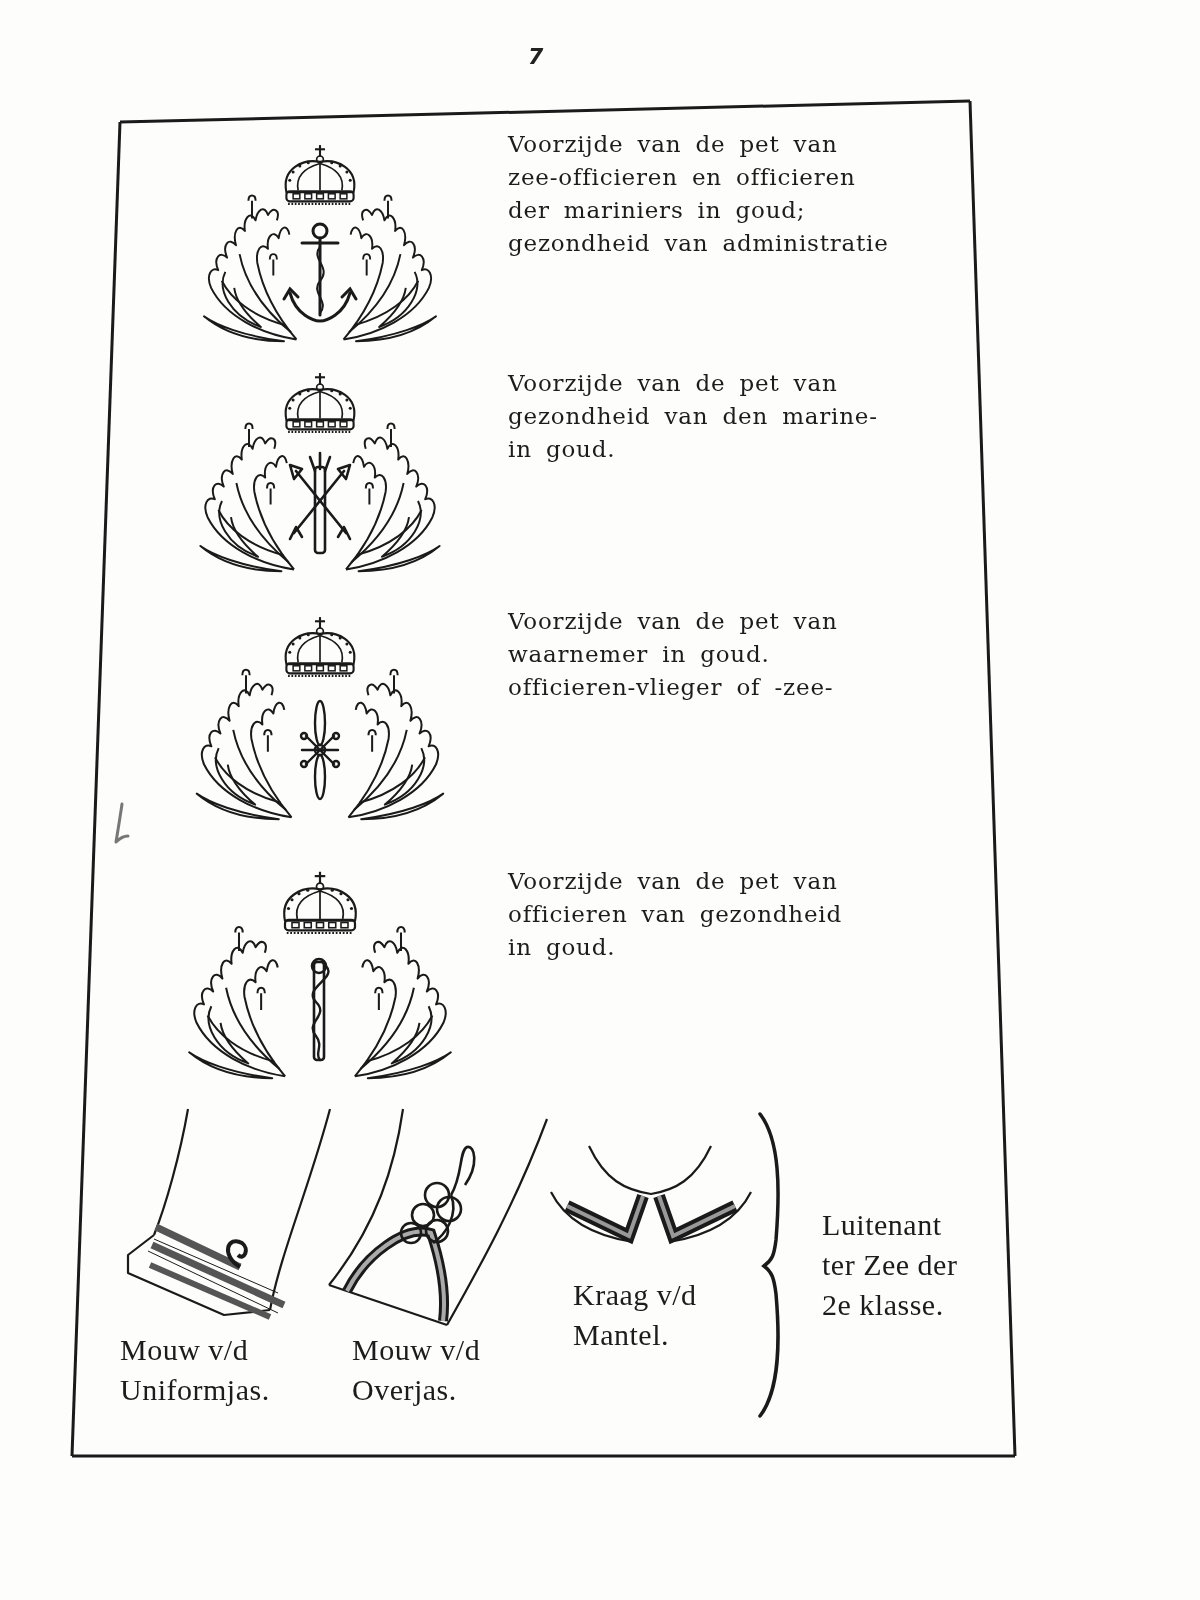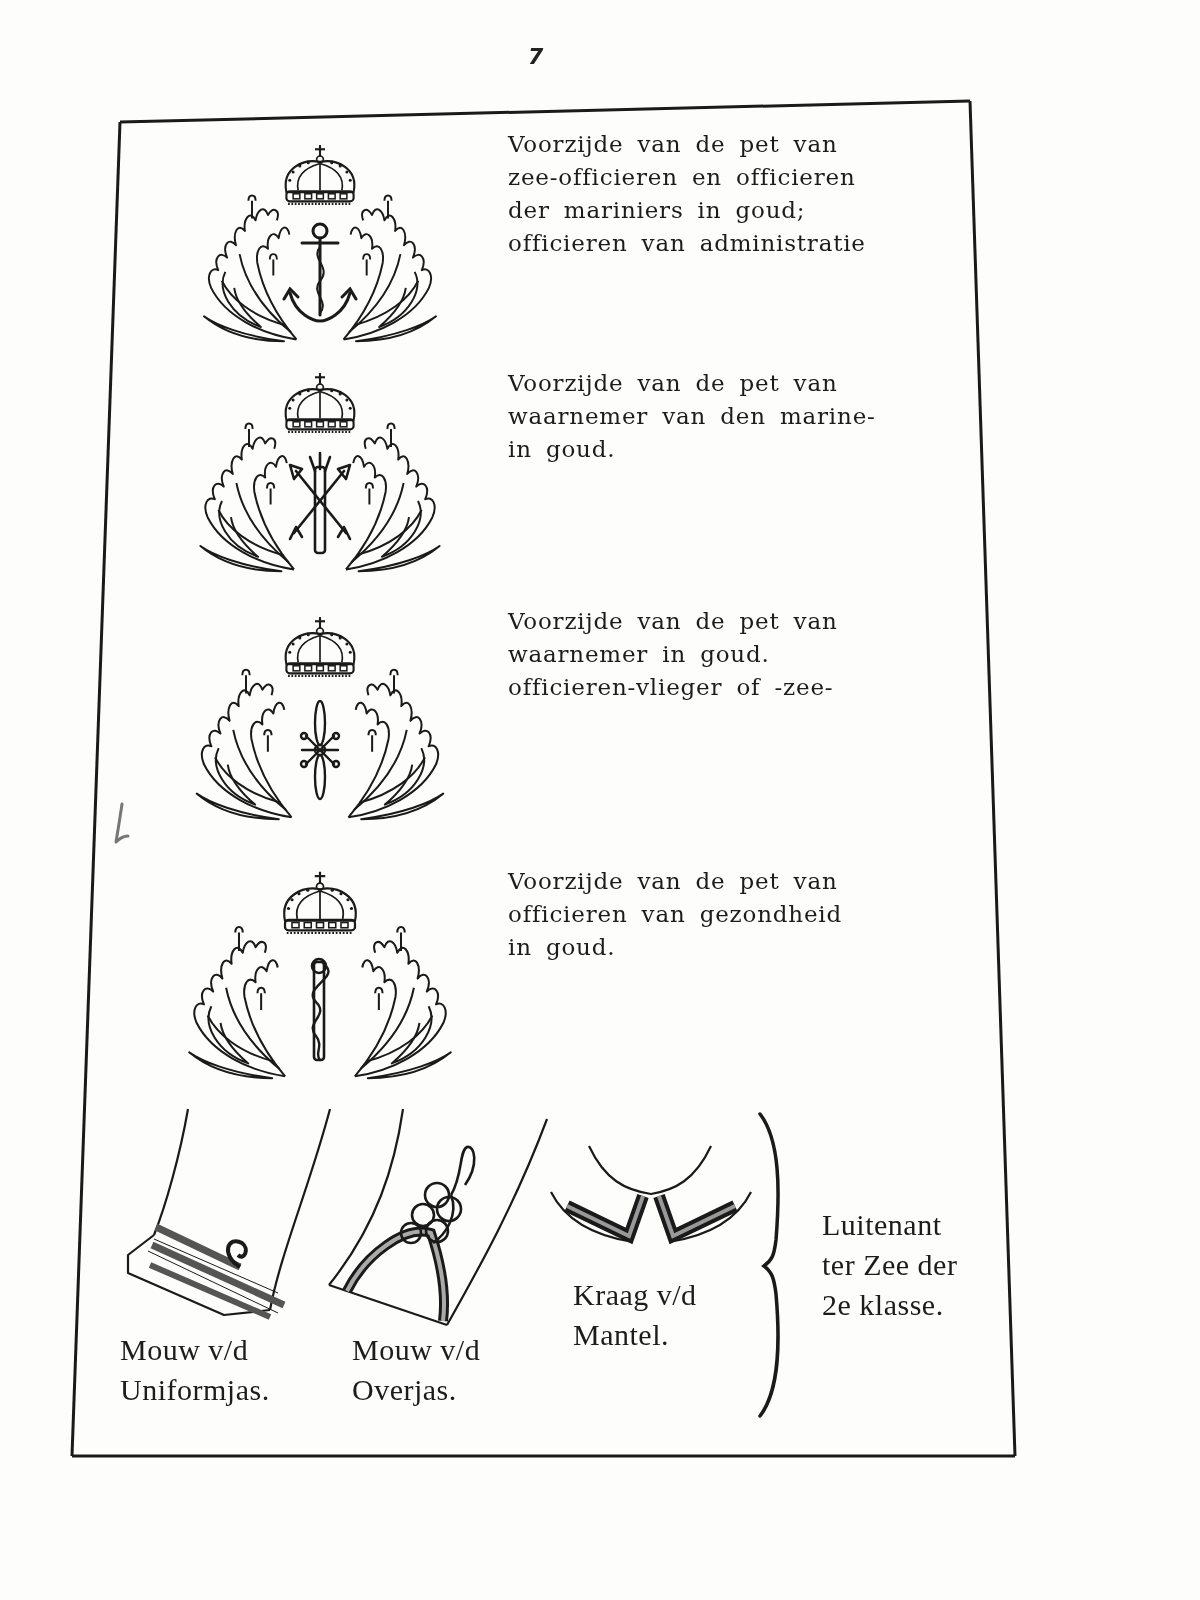--- a/index.html
+++ b/index.html
@@ -102,21 +102,21 @@
       <line x1="132" y1="100" x2="168" y2="100"></line>
       <path d="M120 150 C126 172 144 178 150 178 C156 178 174 172 180 150"></path>
       <path d="M114 156 L120 146 L128 154 M186 156 L180 146 L172 154"></path>
       <path d="M150 104 C140 116 162 124 150 138 C140 150 160 158 150 170" stroke-width="2"></path>
     </g>
   </svg>
   <div class="caption" style="left:508px; top:128px;">
     <div>Voorzijde van de pet van</div>
     <div>zee-officieren en officieren</div>
     <div>der mariniers in goud;</div>
-    <div>officieren van administratie</div>
+    <div>gezondheid van administratie</div>
   </div>
 </div>
 
 <div>
   <svg class="emblem" style="left:170px; top:356px;" viewBox="0 0 300 200">
     <use href="#crown" x="108" y="0" width="84" height="68"></use>
     <use href="#wreath-left" x="24" y="40" width="110" height="162"></use>
     <g transform="translate(300,0) scale(-1,1)">
         <use href="#wreath-left" x="24" y="40" width="110" height="162"></use>
       </g>
@@ -124,21 +124,21 @@
       <rect x="145" y="96" width="10" height="86" rx="3"></rect>
       <path d="M145 100 L140 86 M150 98 L150 82 M155 100 L160 86"></path>
       <line x1="126" y1="100" x2="176" y2="162"></line>
       <line x1="174" y1="100" x2="124" y2="162"></line>
       <path d="M120 94 L132 98 L124 108 Z M180 94 L168 98 L176 108 Z"></path>
       <path d="M120 168 L126 156 L132 166 M180 168 L174 156 L168 166"></path>
     </g>
   </svg>
   <div class="caption" style="left:508px; top:367px;">
     <div>Voorzijde van de pet van</div>
-    <div>waarnemer van den marine-</div>
+    <div>gezondheid van den marine-</div>
     <div>in goud.</div>
   </div>
 </div>
 
 <div>
   <svg class="emblem" style="left:170px; top:600px;" viewBox="0 0 300 200">
     <use href="#crown" x="108" y="0" width="84" height="68"></use>
     <use href="#wreath-left" x="20" y="42" width="112" height="164"></use>
     <g transform="translate(300,0) scale(-1,1)">
         <use href="#wreath-left" x="20" y="42" width="112" height="164"></use>

